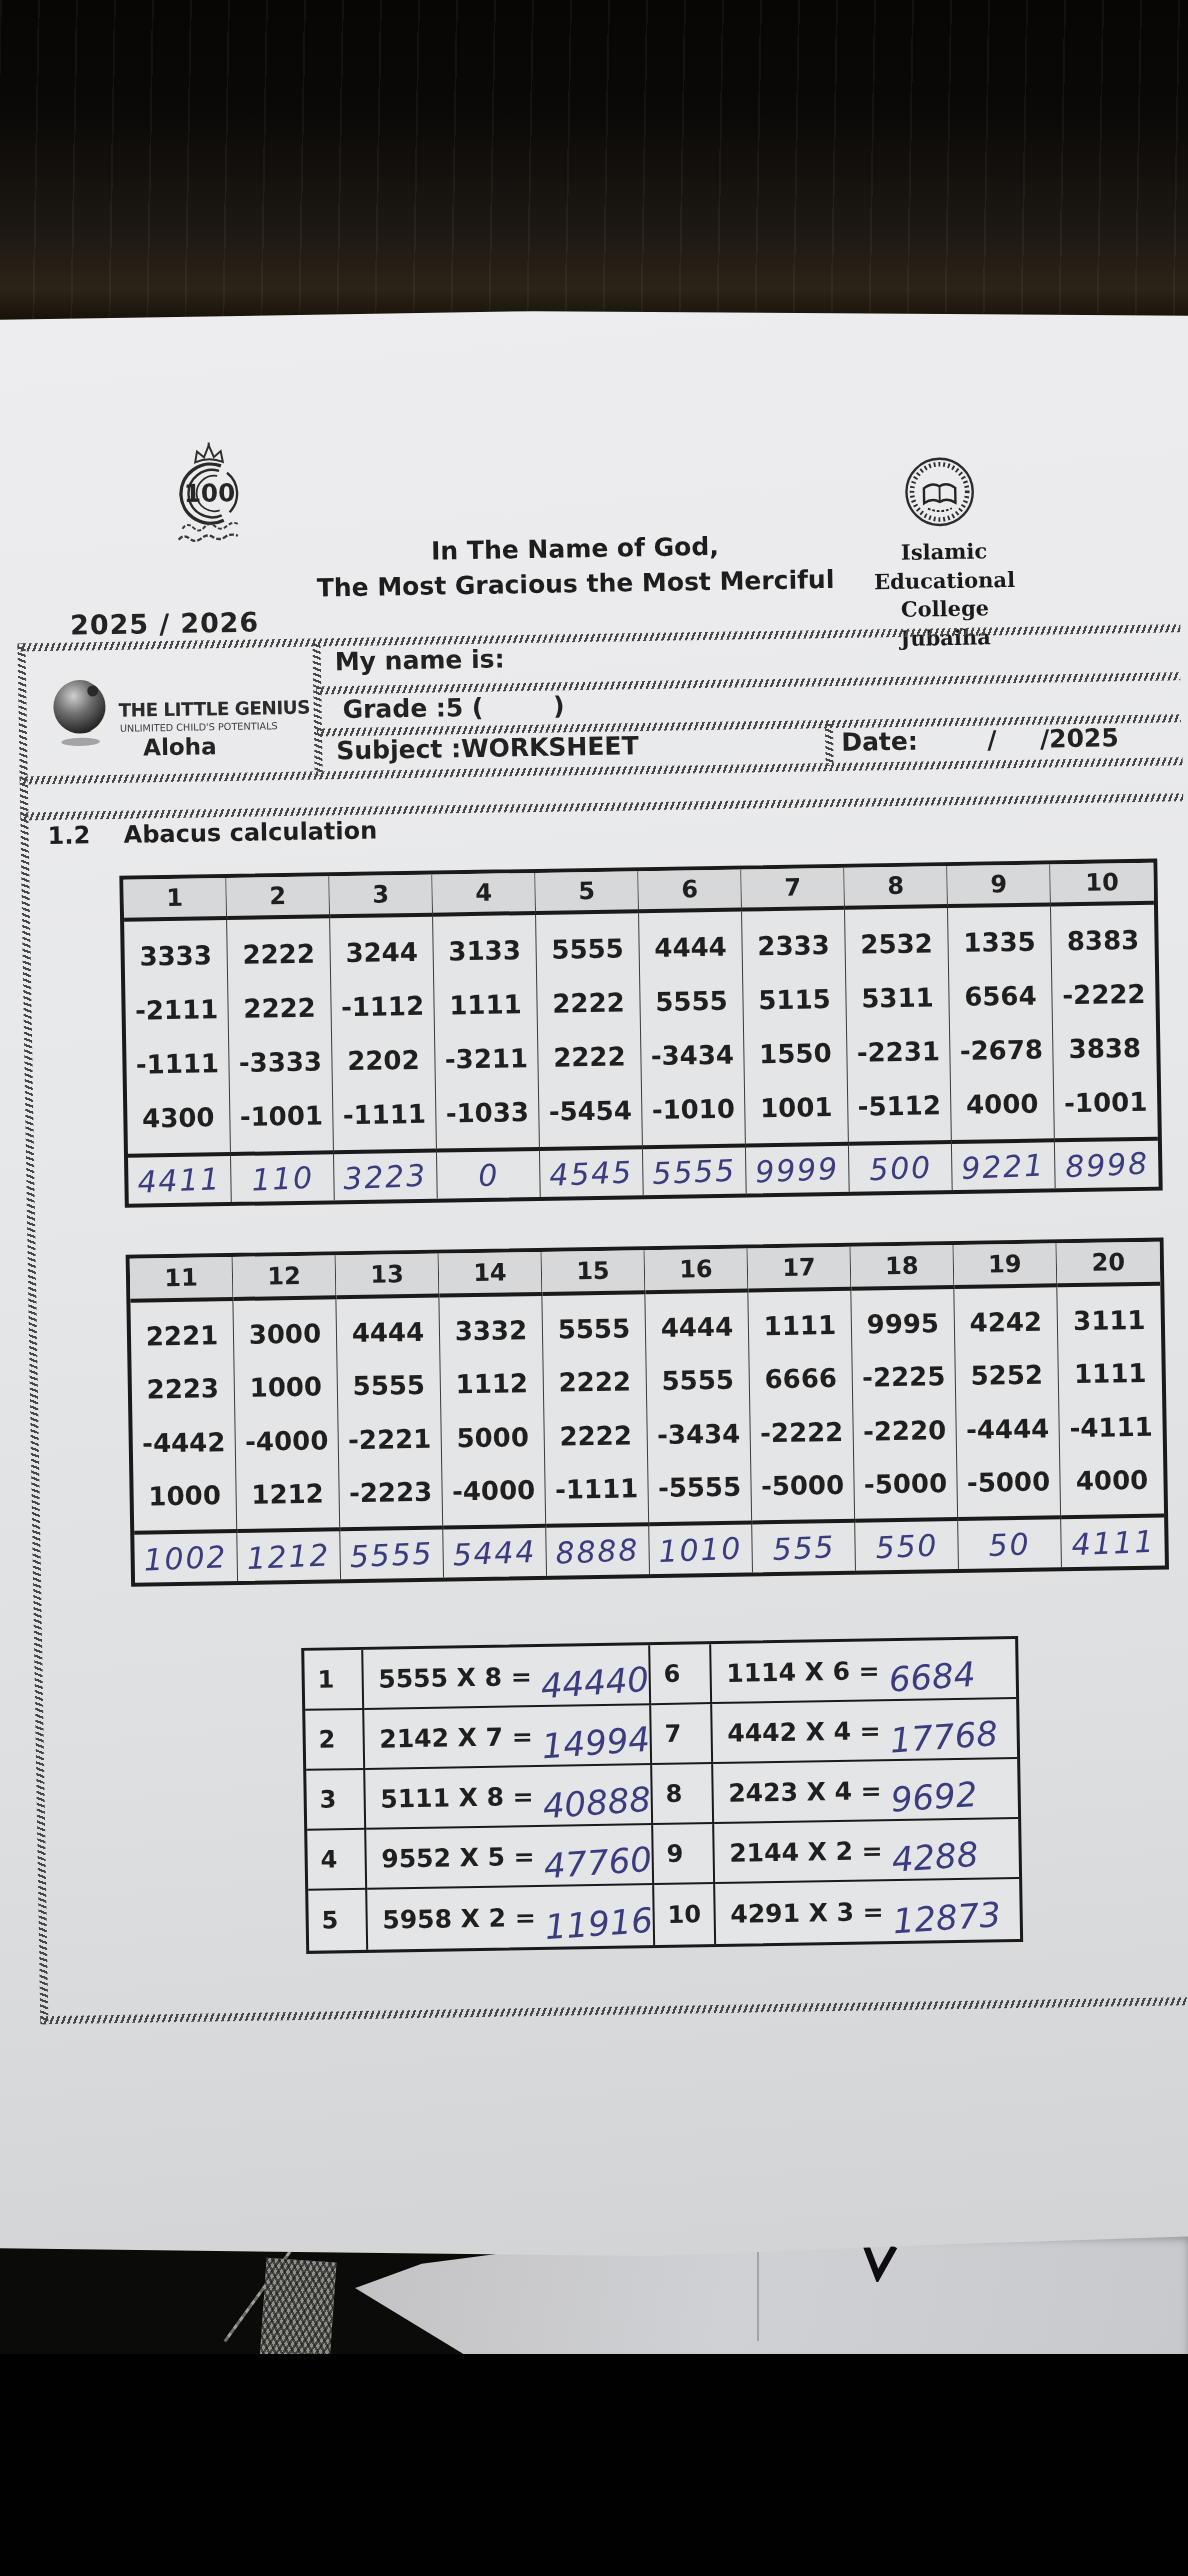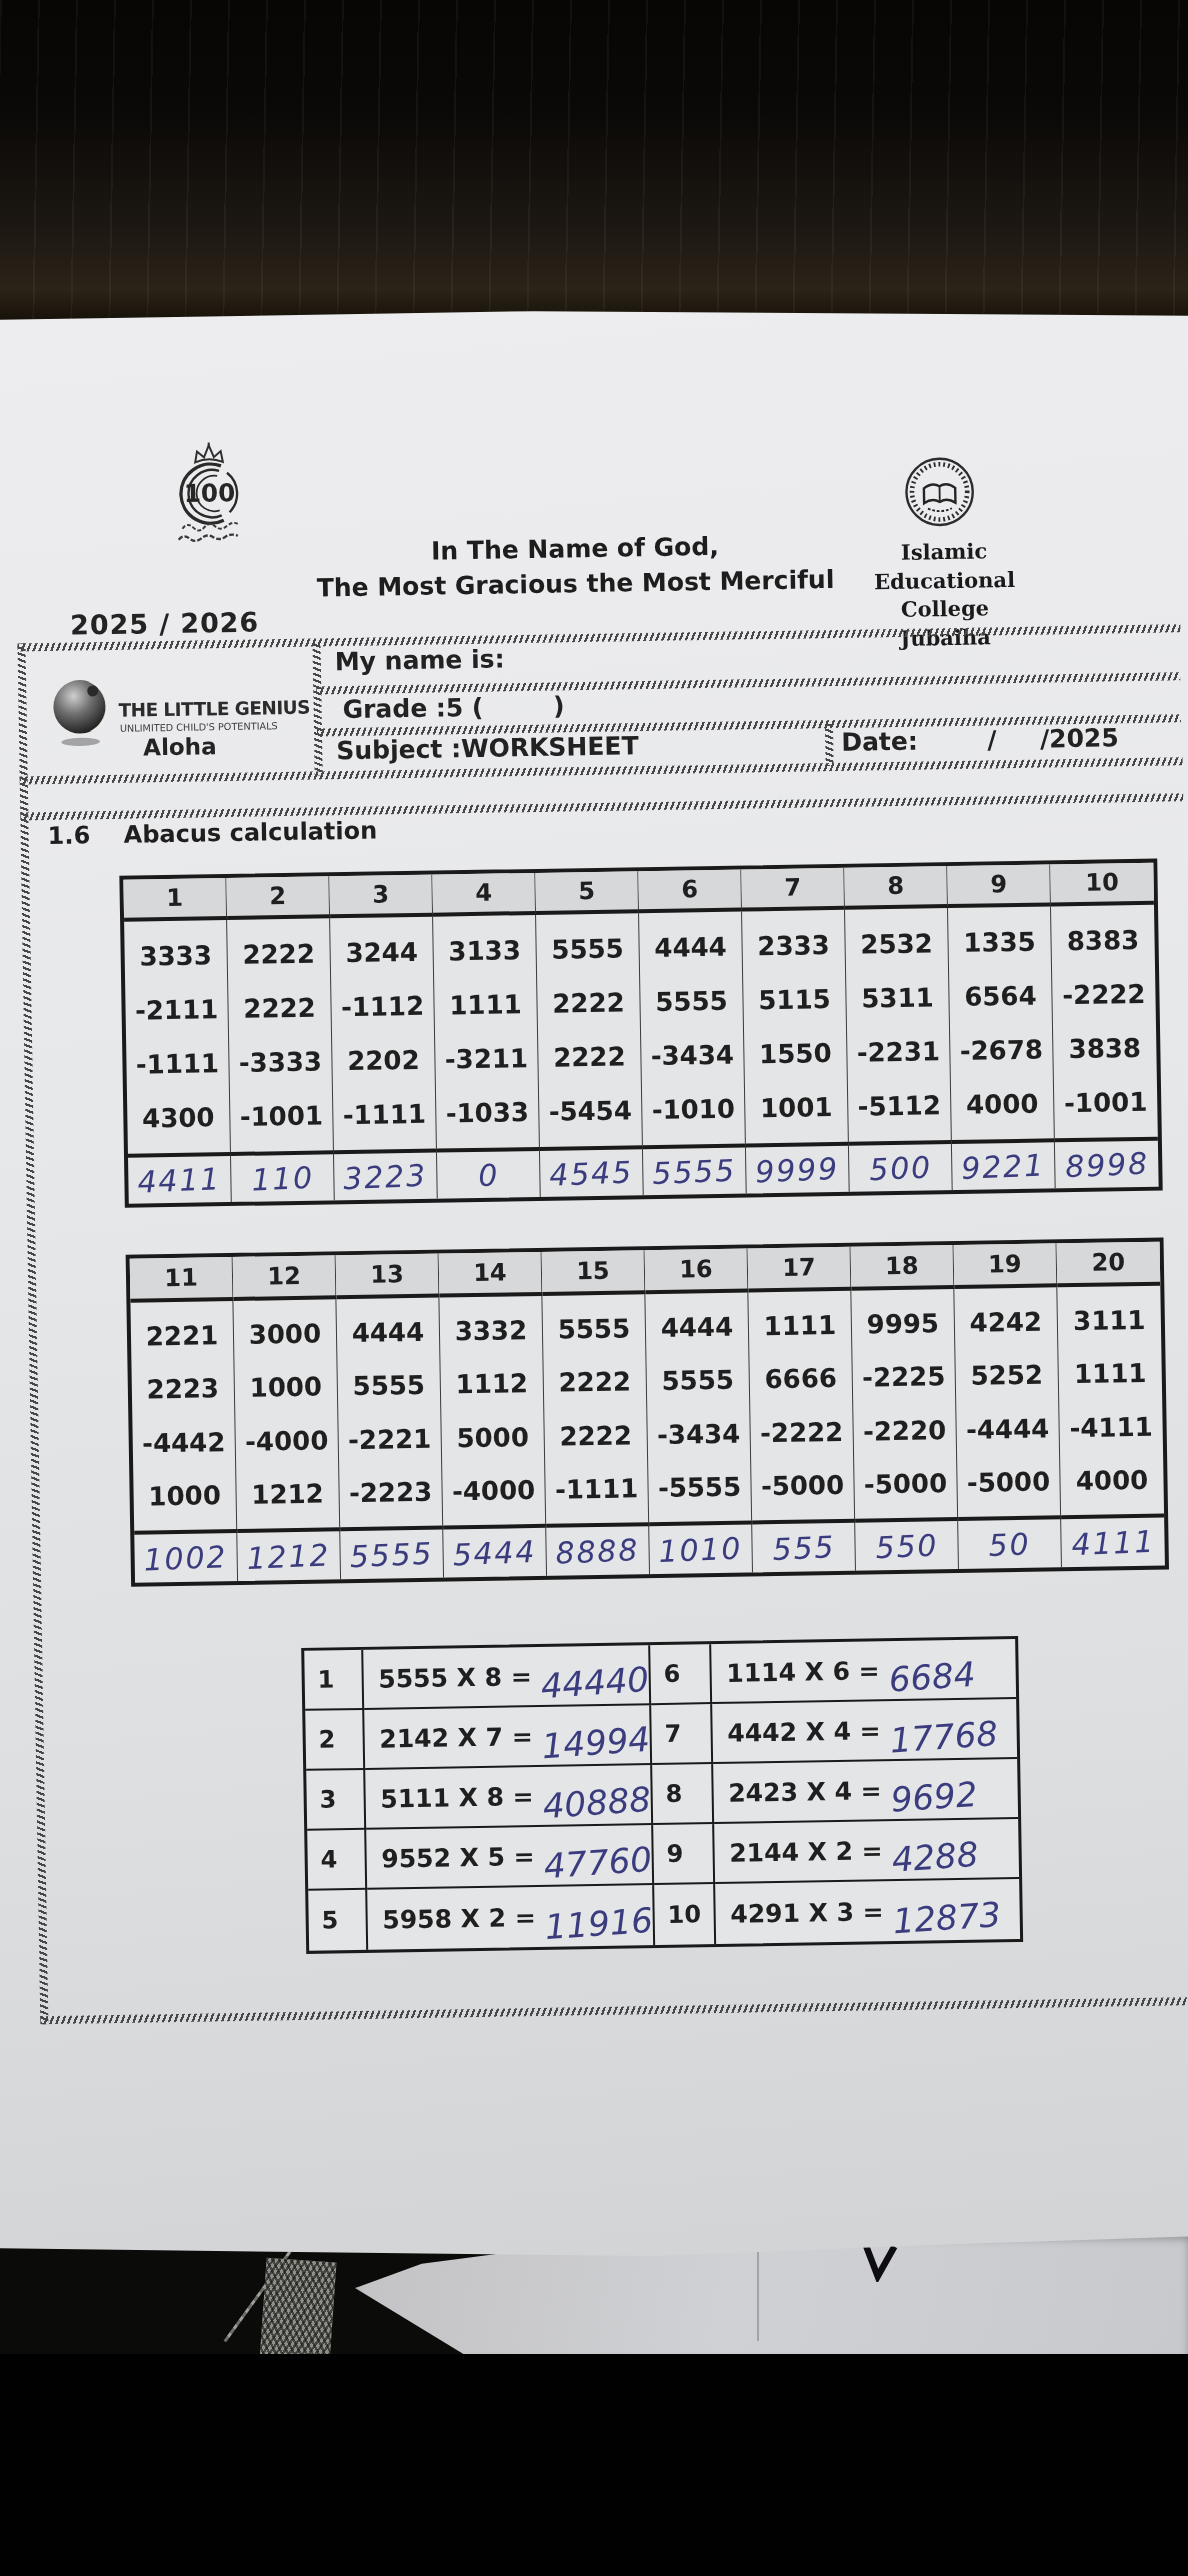--- a/index.html
+++ b/index.html
@@ -169,21 +169,21 @@
     <div class="t1">THE LITTLE GENIUS</div>
     <div class="t2">UNLIMITED CHILD'S POTENTIALS</div>
     <div class="t3">Aloha</div>
   </div>
 
   <div class="boxlabel" style="left:343px;top:643px;">My name is:</div>
   <div class="boxlabel" style="left:350px;top:691px;">Grade :5 (        )</div>
   <div class="boxlabel" style="left:343px;top:732px;">Subject :WORKSHEET</div>
   <div class="boxlabel" style="left:848px;top:732px;">Date:        /     /2025</div>
 
-  <div class="section-head" style="left:53px;">1.6</div>
+  <div class="section-head" style="left:53px;">1.2</div>
   <div class="section-head" style="left:129px;">Abacus calculation</div>
 
   <div class="abacus" data-idx="0">
       <div class="at-h">1</div>
       <div class="at-h">2</div>
       <div class="at-h">3</div>
       <div class="at-h">4</div>
       <div class="at-h">5</div>
       <div class="at-h">6</div>
       <div class="at-h">7</div>

